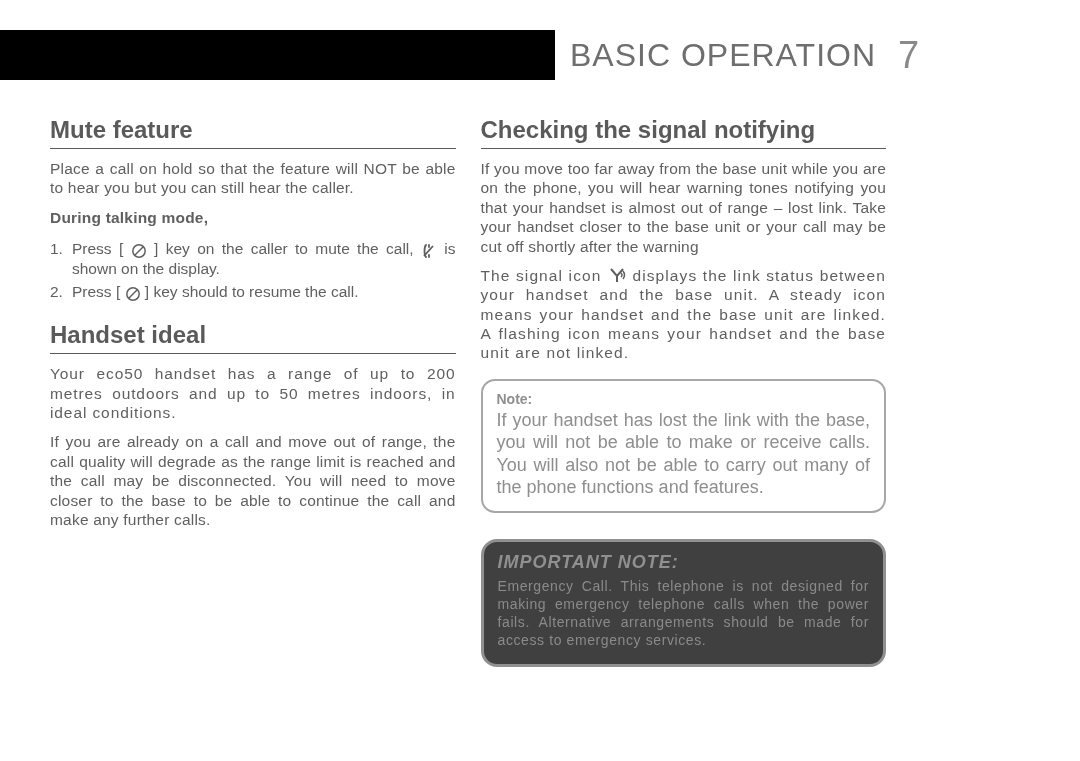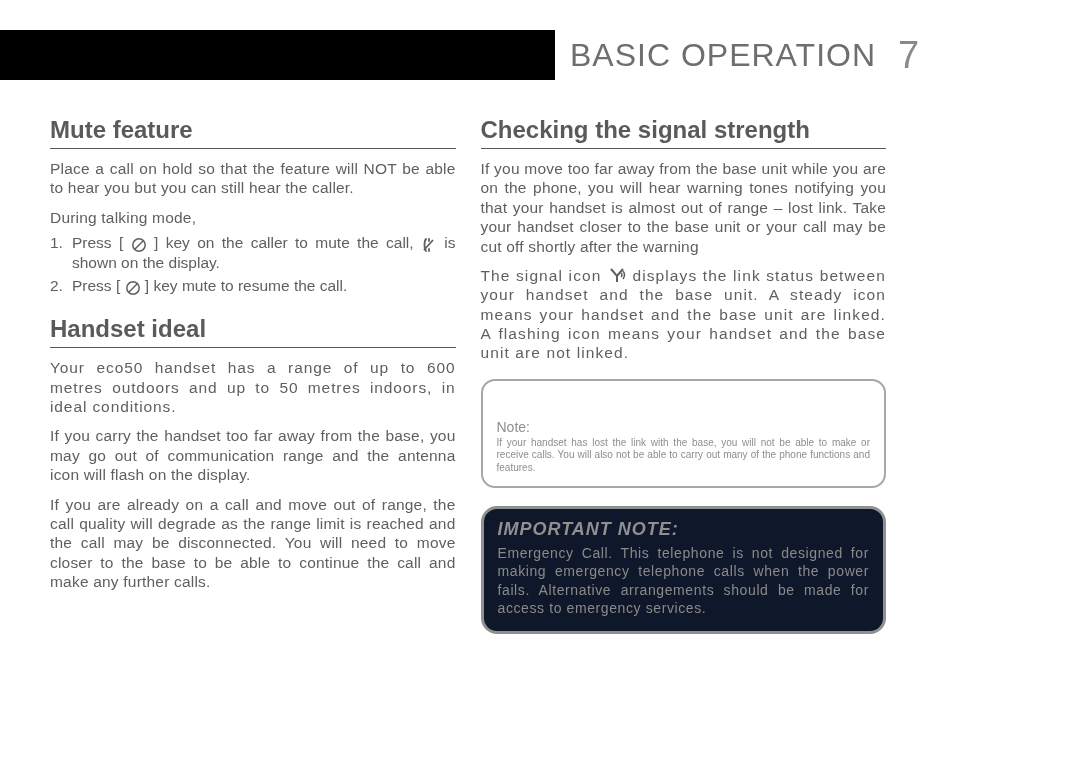--- a/index.html
+++ b/index.html
@@ -96,38 +96,37 @@
     width: 16px;
     height: 14px;
   }
   .note-box {
     border: 2px solid #a7a7a7;
     border-radius: 14px;
     padding: 10px 14px 12px 14px;
     margin-top: 6px;
   }
   .note-title {
-    font-weight: normal;
+    font-weight: bold;
     font-size: 14px;
     color: #8e8e8e;
     margin-bottom: 2px;
-    margin-top: 28px;
   }
   .note-body {
-    font-size: 10px;
+    font-size: 18px;
     line-height: 1.25;
     color: #8e8e8e;
     text-align: justify;
   }
   .important-box {
     border: 3px solid #909090;
     border-radius: 16px;
-    background: #0f172a;
+    background: #404040;
     padding: 10px 14px 14px 14px;
-    margin-top: 18px;
+    margin-top: 26px;
   }
   .important-title {
     font-size: 18px;
     font-weight: bold;
     font-style: italic;
     color: #909090;
     letter-spacing: 1px;
     margin-bottom: 4px;
   }
   .important-body {
@@ -148,21 +147,21 @@
     <div class="header-title">BASIC OPERATION</div>
     <div class="page-number">7</div>
   </div>
 
   <div class="content">
 
     <div class="col">
 
       <h2>Mute feature</h2>
       <p>Place a call on hold so that the feature will NOT be able to hear you but you can still hear the caller.</p>
-      <p style="margin-bottom:6px;">During talking mode,</p>
+      <p style="margin-bottom:12px;font-weight:bold;">During talking mode,</p>
 
       <div class="step-line">
         <span class="step-num">1.</span>
         <span class="step-body">
           <span>Press [</span>
           <span class="icon">
             <svg viewBox="0 0 16 16">
                 <circle cx="8" cy="8" r="6.2" fill="none" stroke="#5f5f5f" stroke-width="1.5"></circle>
                 <line x1="4" y1="12" x2="12" y2="4" stroke="#5f5f5f" stroke-width="1.5"></line>
               </svg>
@@ -181,33 +180,32 @@
       <div class="step-line" style="margin-bottom:14px;">
         <span class="step-num">2.</span>
         <span class="step-body">
           <span>Press [</span>
           <span class="icon">
             <svg viewBox="0 0 16 16">
                 <circle cx="8" cy="8" r="6.2" fill="none" stroke="#5f5f5f" stroke-width="1.5"></circle>
                 <line x1="4" y1="12" x2="12" y2="4" stroke="#5f5f5f" stroke-width="1.5"></line>
               </svg>
           </span>
-          <span>] key mute to resume the call.</span>
+          <span>] key should to resume the call.</span>
         </span>
       </div>
 
       <h2>Handset ideal</h2>
-      <p style="letter-spacing:0.9px;">Your eco50 handset has a range of up to 600 metres outdoors and up to 50 metres indoors, in ideal conditions.</p>
-      <p>If you carry the handset too far away from the base, you may go out of communication range and the antenna icon will flash on the display.</p>
+      <p style="letter-spacing:0.9px;">Your eco50 handset has a range of up to 200 metres outdoors and up to 50 metres indoors, in ideal conditions.</p>
       <p>If you are already on a call and move out of range, the call quality will degrade as the range limit is reached and the call may be disconnected. You will need to move closer to the base to be able to continue the call and make any further calls.</p>
     </div>
 
     <div class="col">
 
-      <h2>Checking the signal strength</h2>
+      <h2>Checking the signal notifying</h2>
       <p>If you move too far away from the base unit while you are on the phone, you will hear warning tones notifying you that your handset is almost out of range – lost link. Take your handset closer to the base unit or your call may be cut off shortly after the warning</p>
       <p style="letter-spacing:1.1px;">
         <span>The signal icon</span>
         <span class="icon" style="width:20px;height:15px;vertical-align:-2px;">
           <svg viewBox="0 0 20 16">
             <path d="M4 2 L10 9 L16 2" fill="none" stroke="#5f5f5f" stroke-width="2"></path>
             <line x1="10" y1="8" x2="10" y2="15" stroke="#5f5f5f" stroke-width="2"></line>
             <path d="M14 6 Q16 8 14 10" fill="none" stroke="#5f5f5f" stroke-width="1.5"></path>
             <path d="M16 4 Q19 8 16 12" fill="none" stroke="#5f5f5f" stroke-width="1.5"></path>
           </svg>

